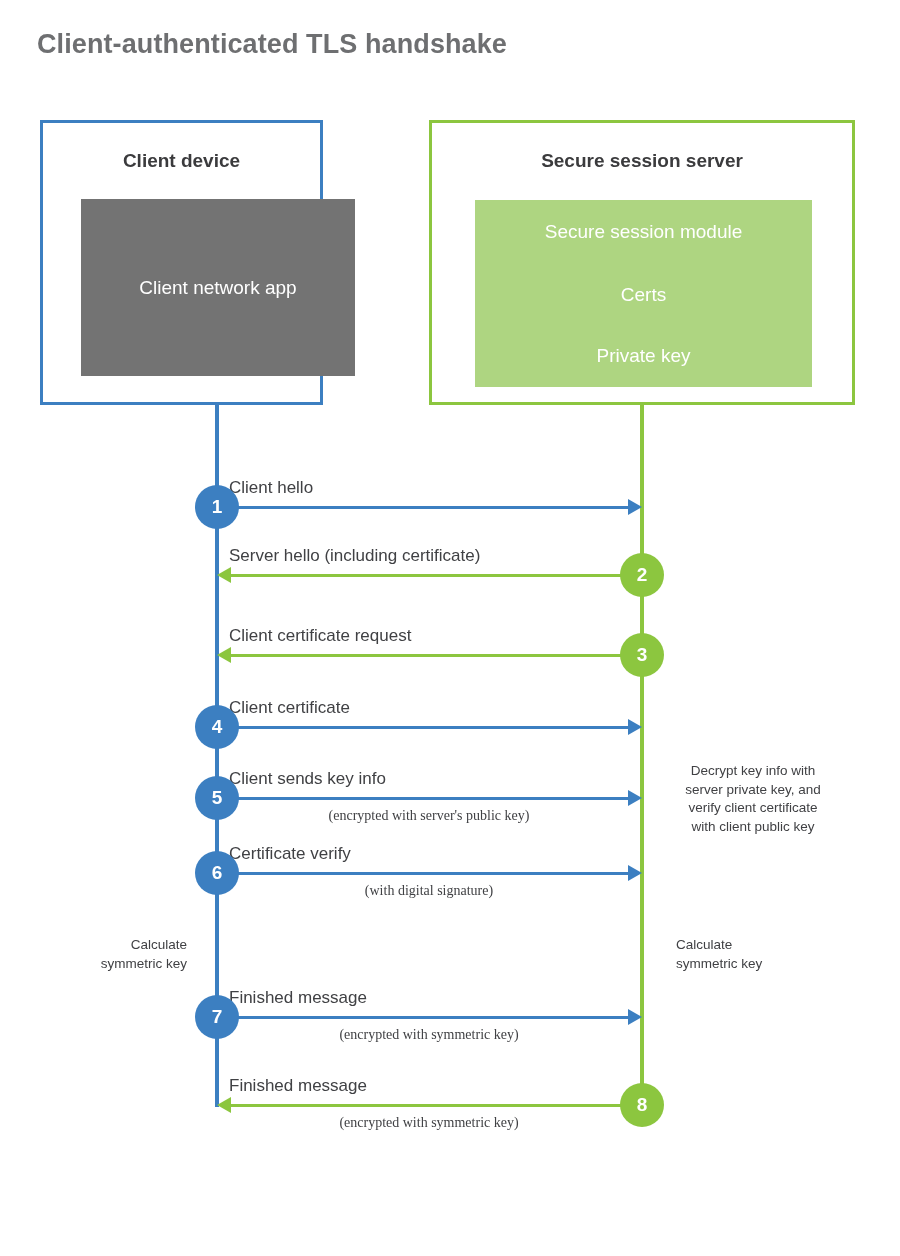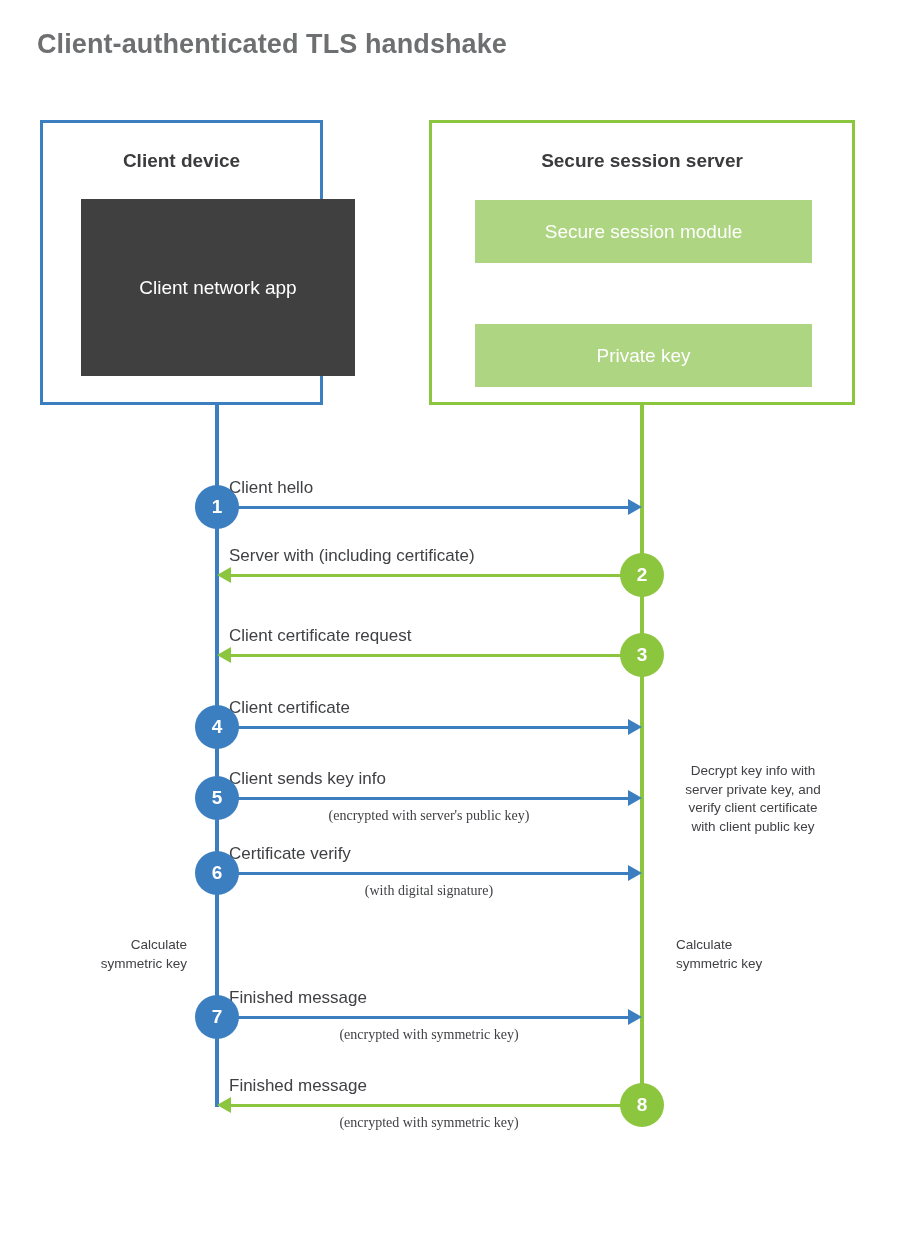--- a/index.html
+++ b/index.html
@@ -73,21 +73,21 @@
     color: #ffffff;
     font-size: 19px;
     font-weight: 400;
     box-sizing: border-box;
   }
   #client-app-block {
     left: 38px;
     top: 76px;
     width: 274px;
     height: 177px;
-    background: #404040;
+    background: #737373;
     line-height: 1.32;
     text-align: center;
   }
   .server-block {
     left: 43px;
     width: 337px;
     height: 63px;
     background: #aed581;
   }
   #server-block-0 { top: 77px; }
@@ -237,35 +237,36 @@
   <div id="diagram-title">Client-authenticated TLS handshake</div>
 
   <div id="client-box" class="actor-box">
     <div class="actor-title">Client device</div>
     <div id="client-app-block" class="inner-block">Client network app</div>
   </div>
 
   <div id="server-box" class="actor-box">
     <div class="actor-title">Secure session server</div>
     <div id="server-block-0" class="inner-block server-block">Secure session module</div>
+    <div id="server-block-1" class="inner-block server-block">Certs</div>
     <div id="server-block-2" class="inner-block server-block">Private key</div>
   </div>
 
   <div id="client-lifeline" class="lifeline"></div>
   <div id="server-lifeline" class="lifeline"></div>
 
   <div class="msg" style="top:507px">
     <div class="msg-label">Client hello</div>
     <div class="msg-line to-server"></div>
     <div class="arrowhead right"></div>
     <div class="step-circle on-client">1</div>
   </div>
 
   <div class="msg" style="top:575px">
-    <div class="msg-label">Server with (including certificate)</div>
+    <div class="msg-label">Server hello (including certificate)</div>
     <div class="msg-line to-client"></div>
     <div class="arrowhead left"></div>
     <div class="step-circle on-server">2</div>
   </div>
 
   <div class="msg" style="top:655px">
     <div class="msg-label">Client certificate request</div>
     <div class="msg-line to-client"></div>
     <div class="arrowhead left"></div>
     <div class="step-circle on-server">3</div>

